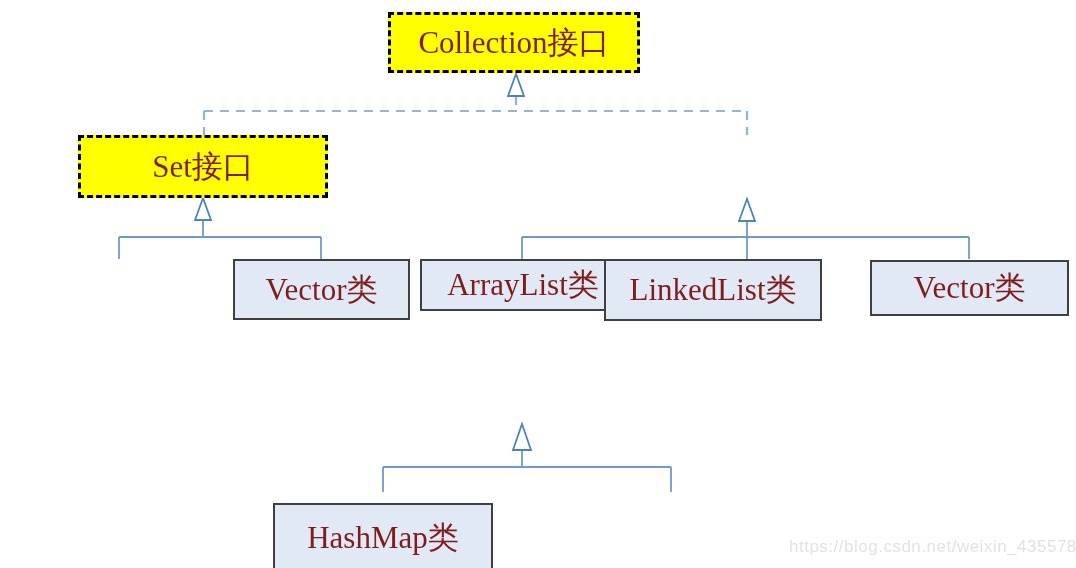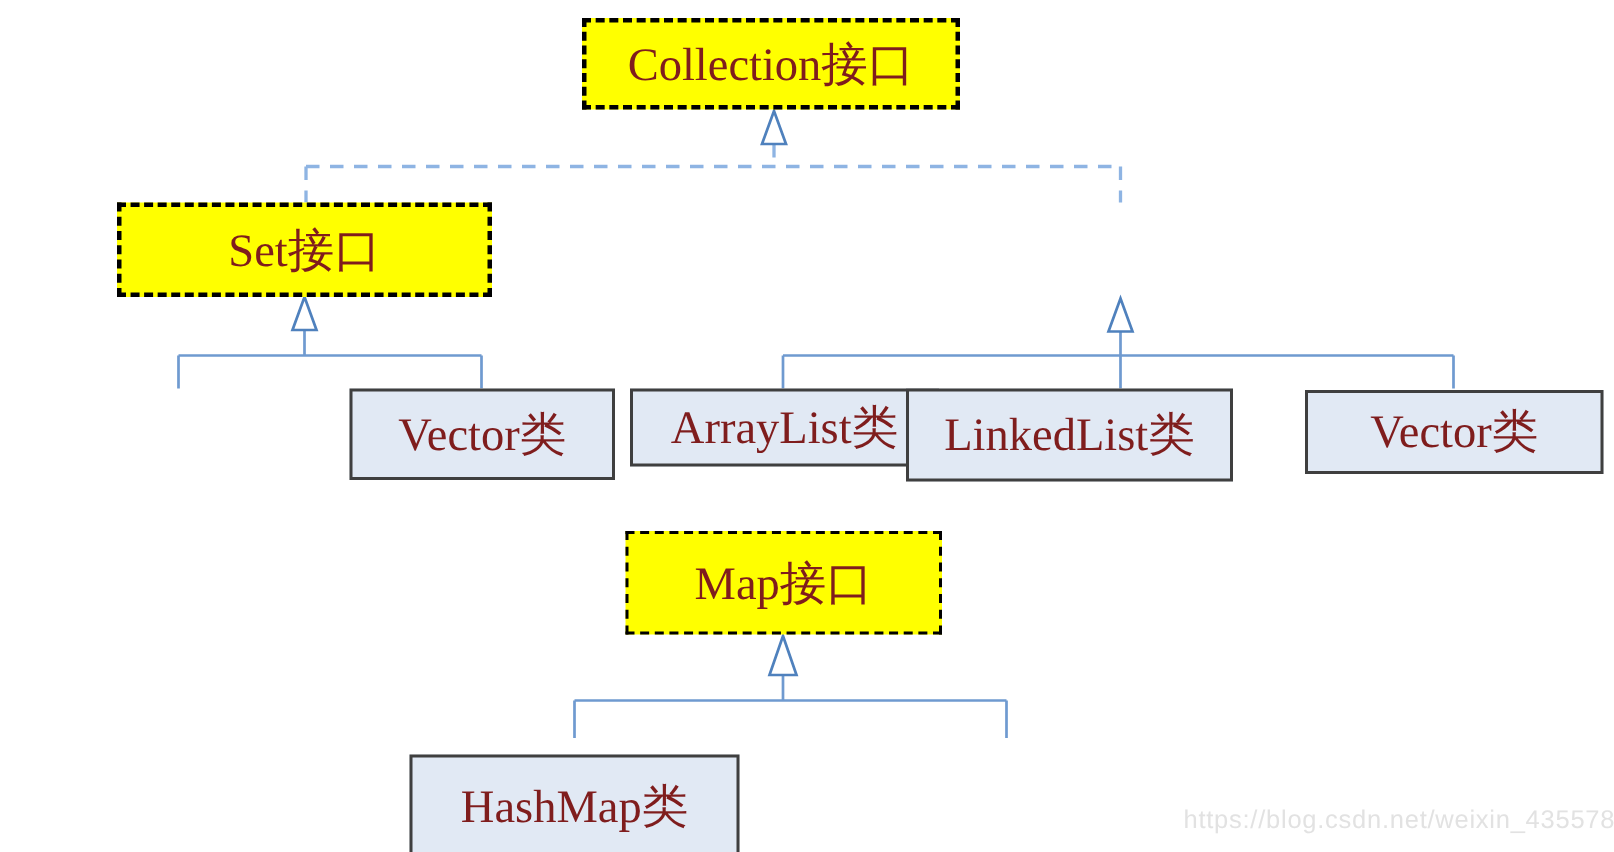--- a/index.html
+++ b/index.html
@@ -63,20 +63,19 @@
 
 
   <div class="node cls" style="left:233px;top:259px;width:177px;height:61px">Vector类</div>
 
   <div class="node cls" style="left:420px;top:259px;width:206px;height:52px">ArrayList类</div>
 
   <div class="node cls" style="left:604px;top:259px;width:218px;height:62px">LinkedList类</div>
 
   <div class="node cls" style="left:870px;top:260px;width:199px;height:56px">Vector类</div>
 
-  <div class="node iface-fine" style="left:417px;top:354px;width:211px;height:69px">Map接口</div>
 
   <div class="node cls" style="left:273px;top:503px;width:220px;height:69px">HashMap类</div>
 
 
   <div class="watermark">https://blog.csdn.net/weixin_43557810</div>
 
 </div>
 
 </body></html>

